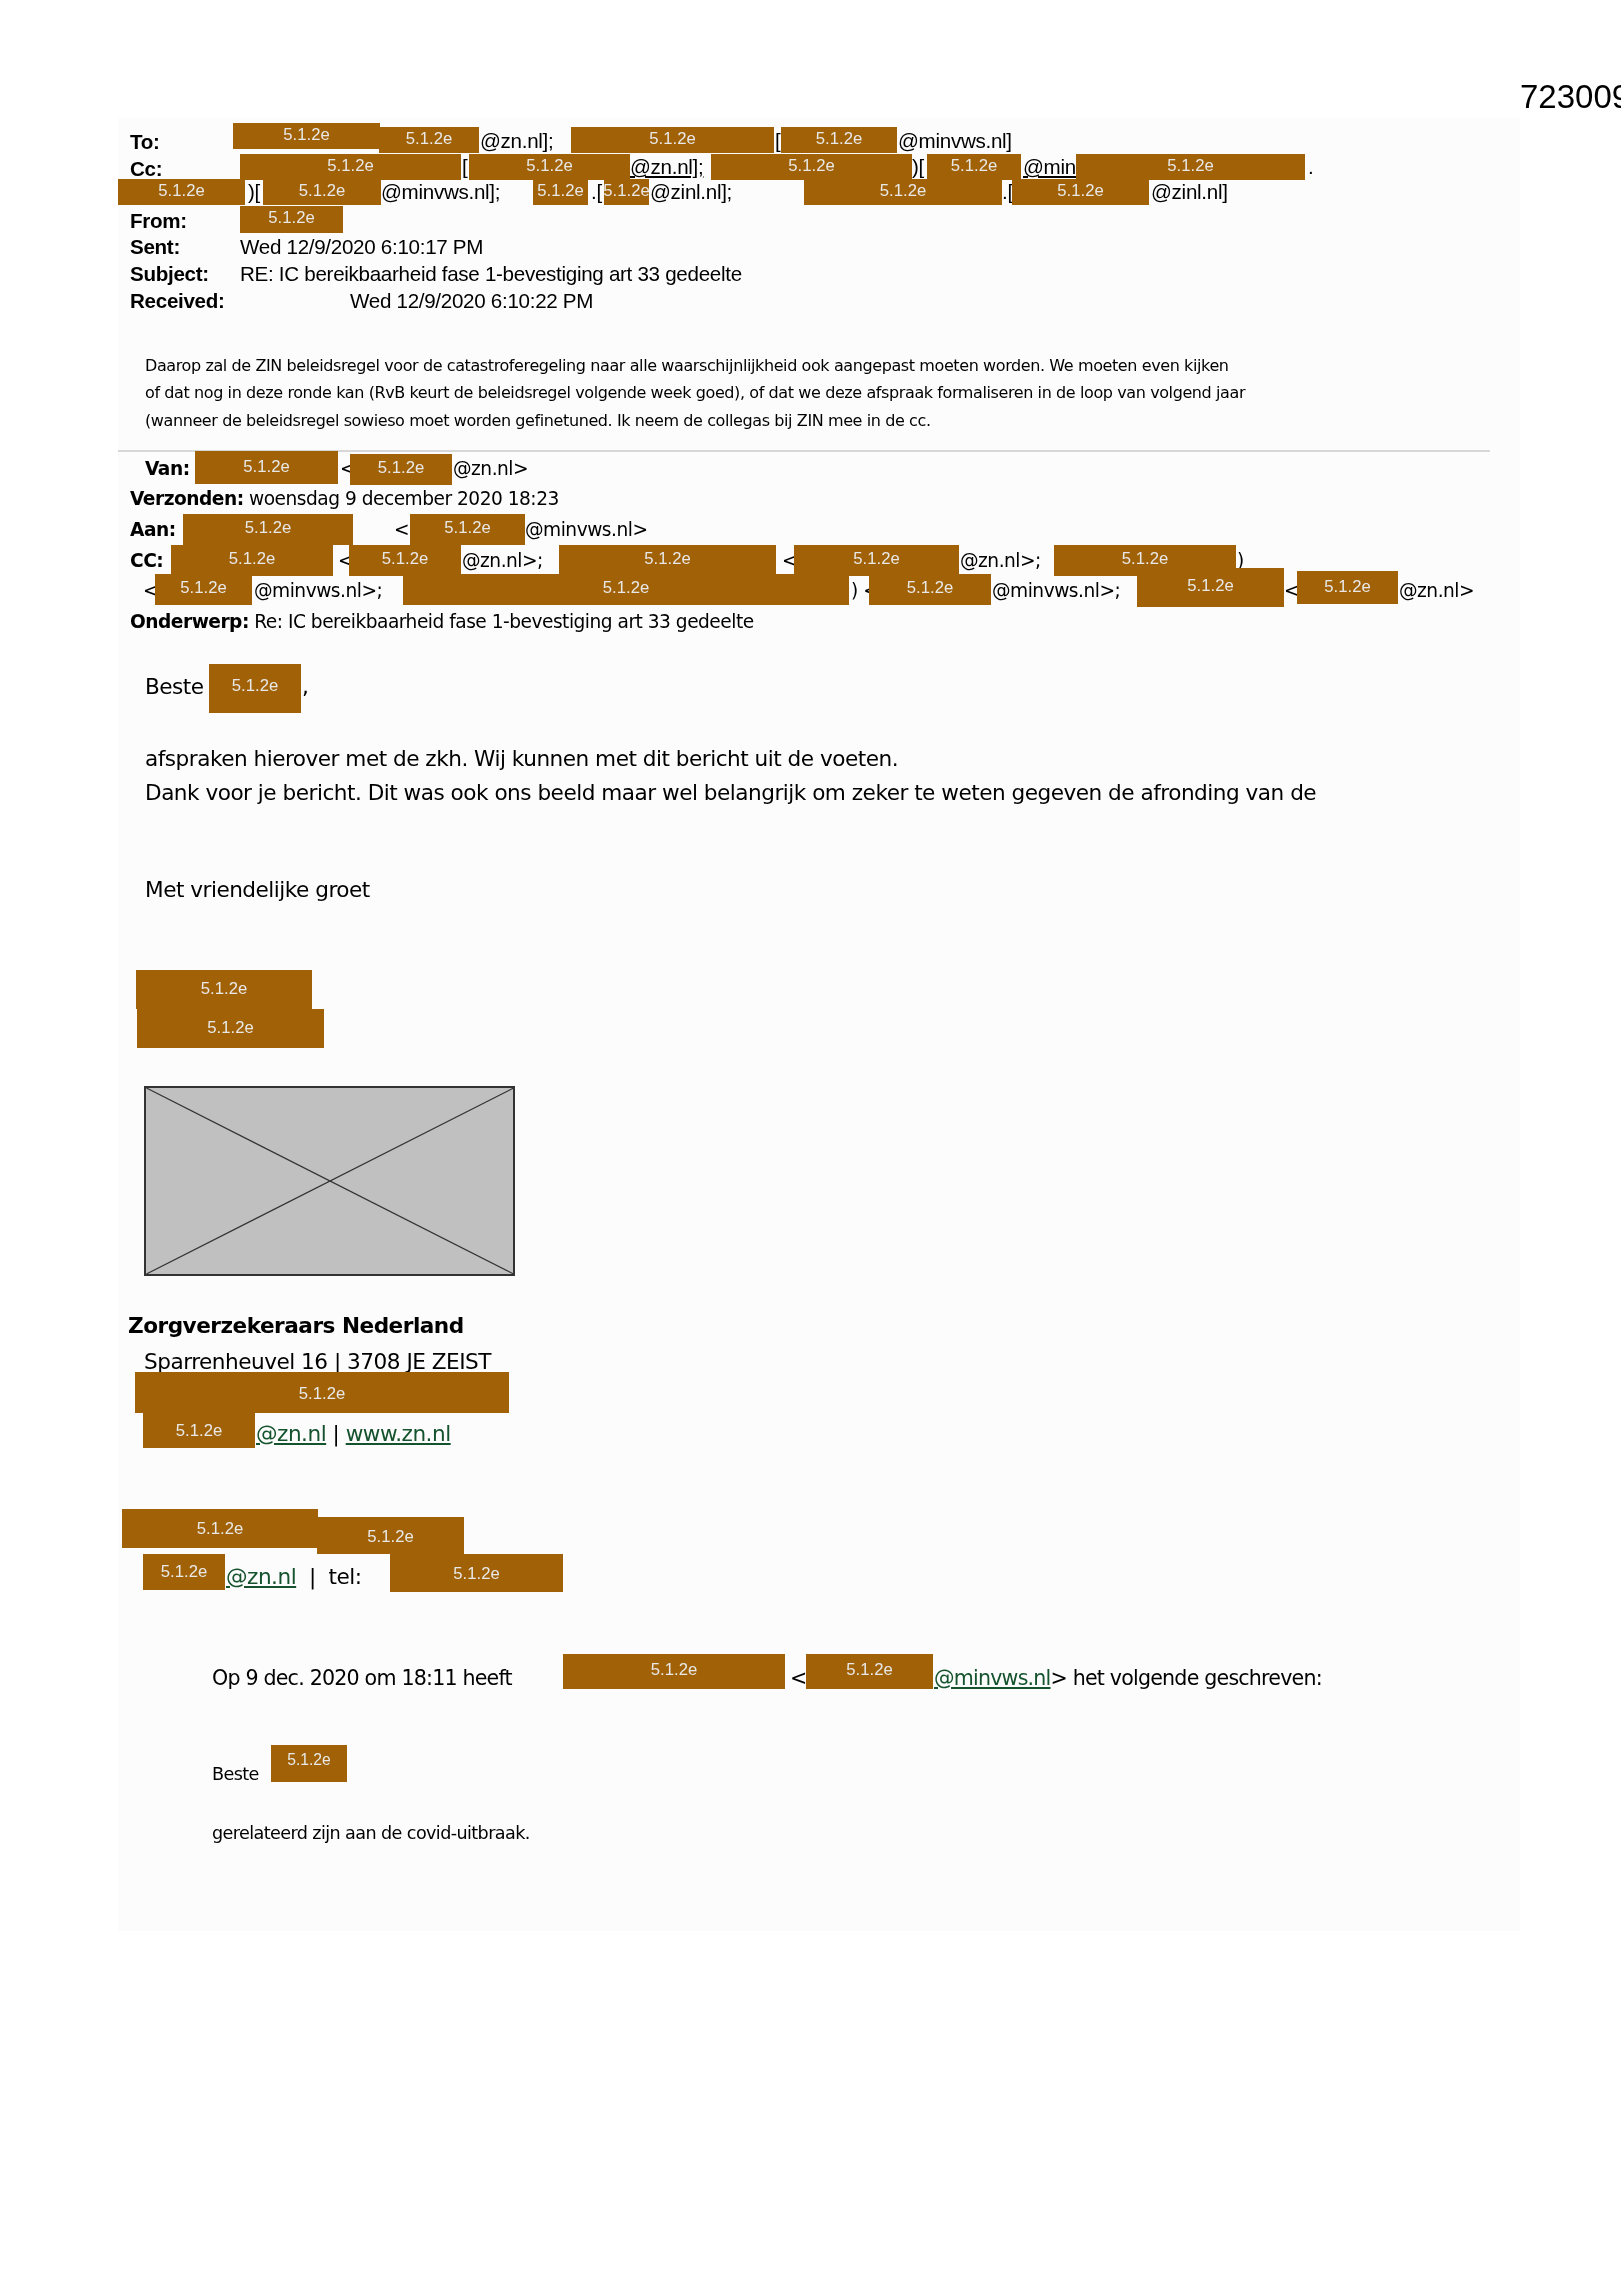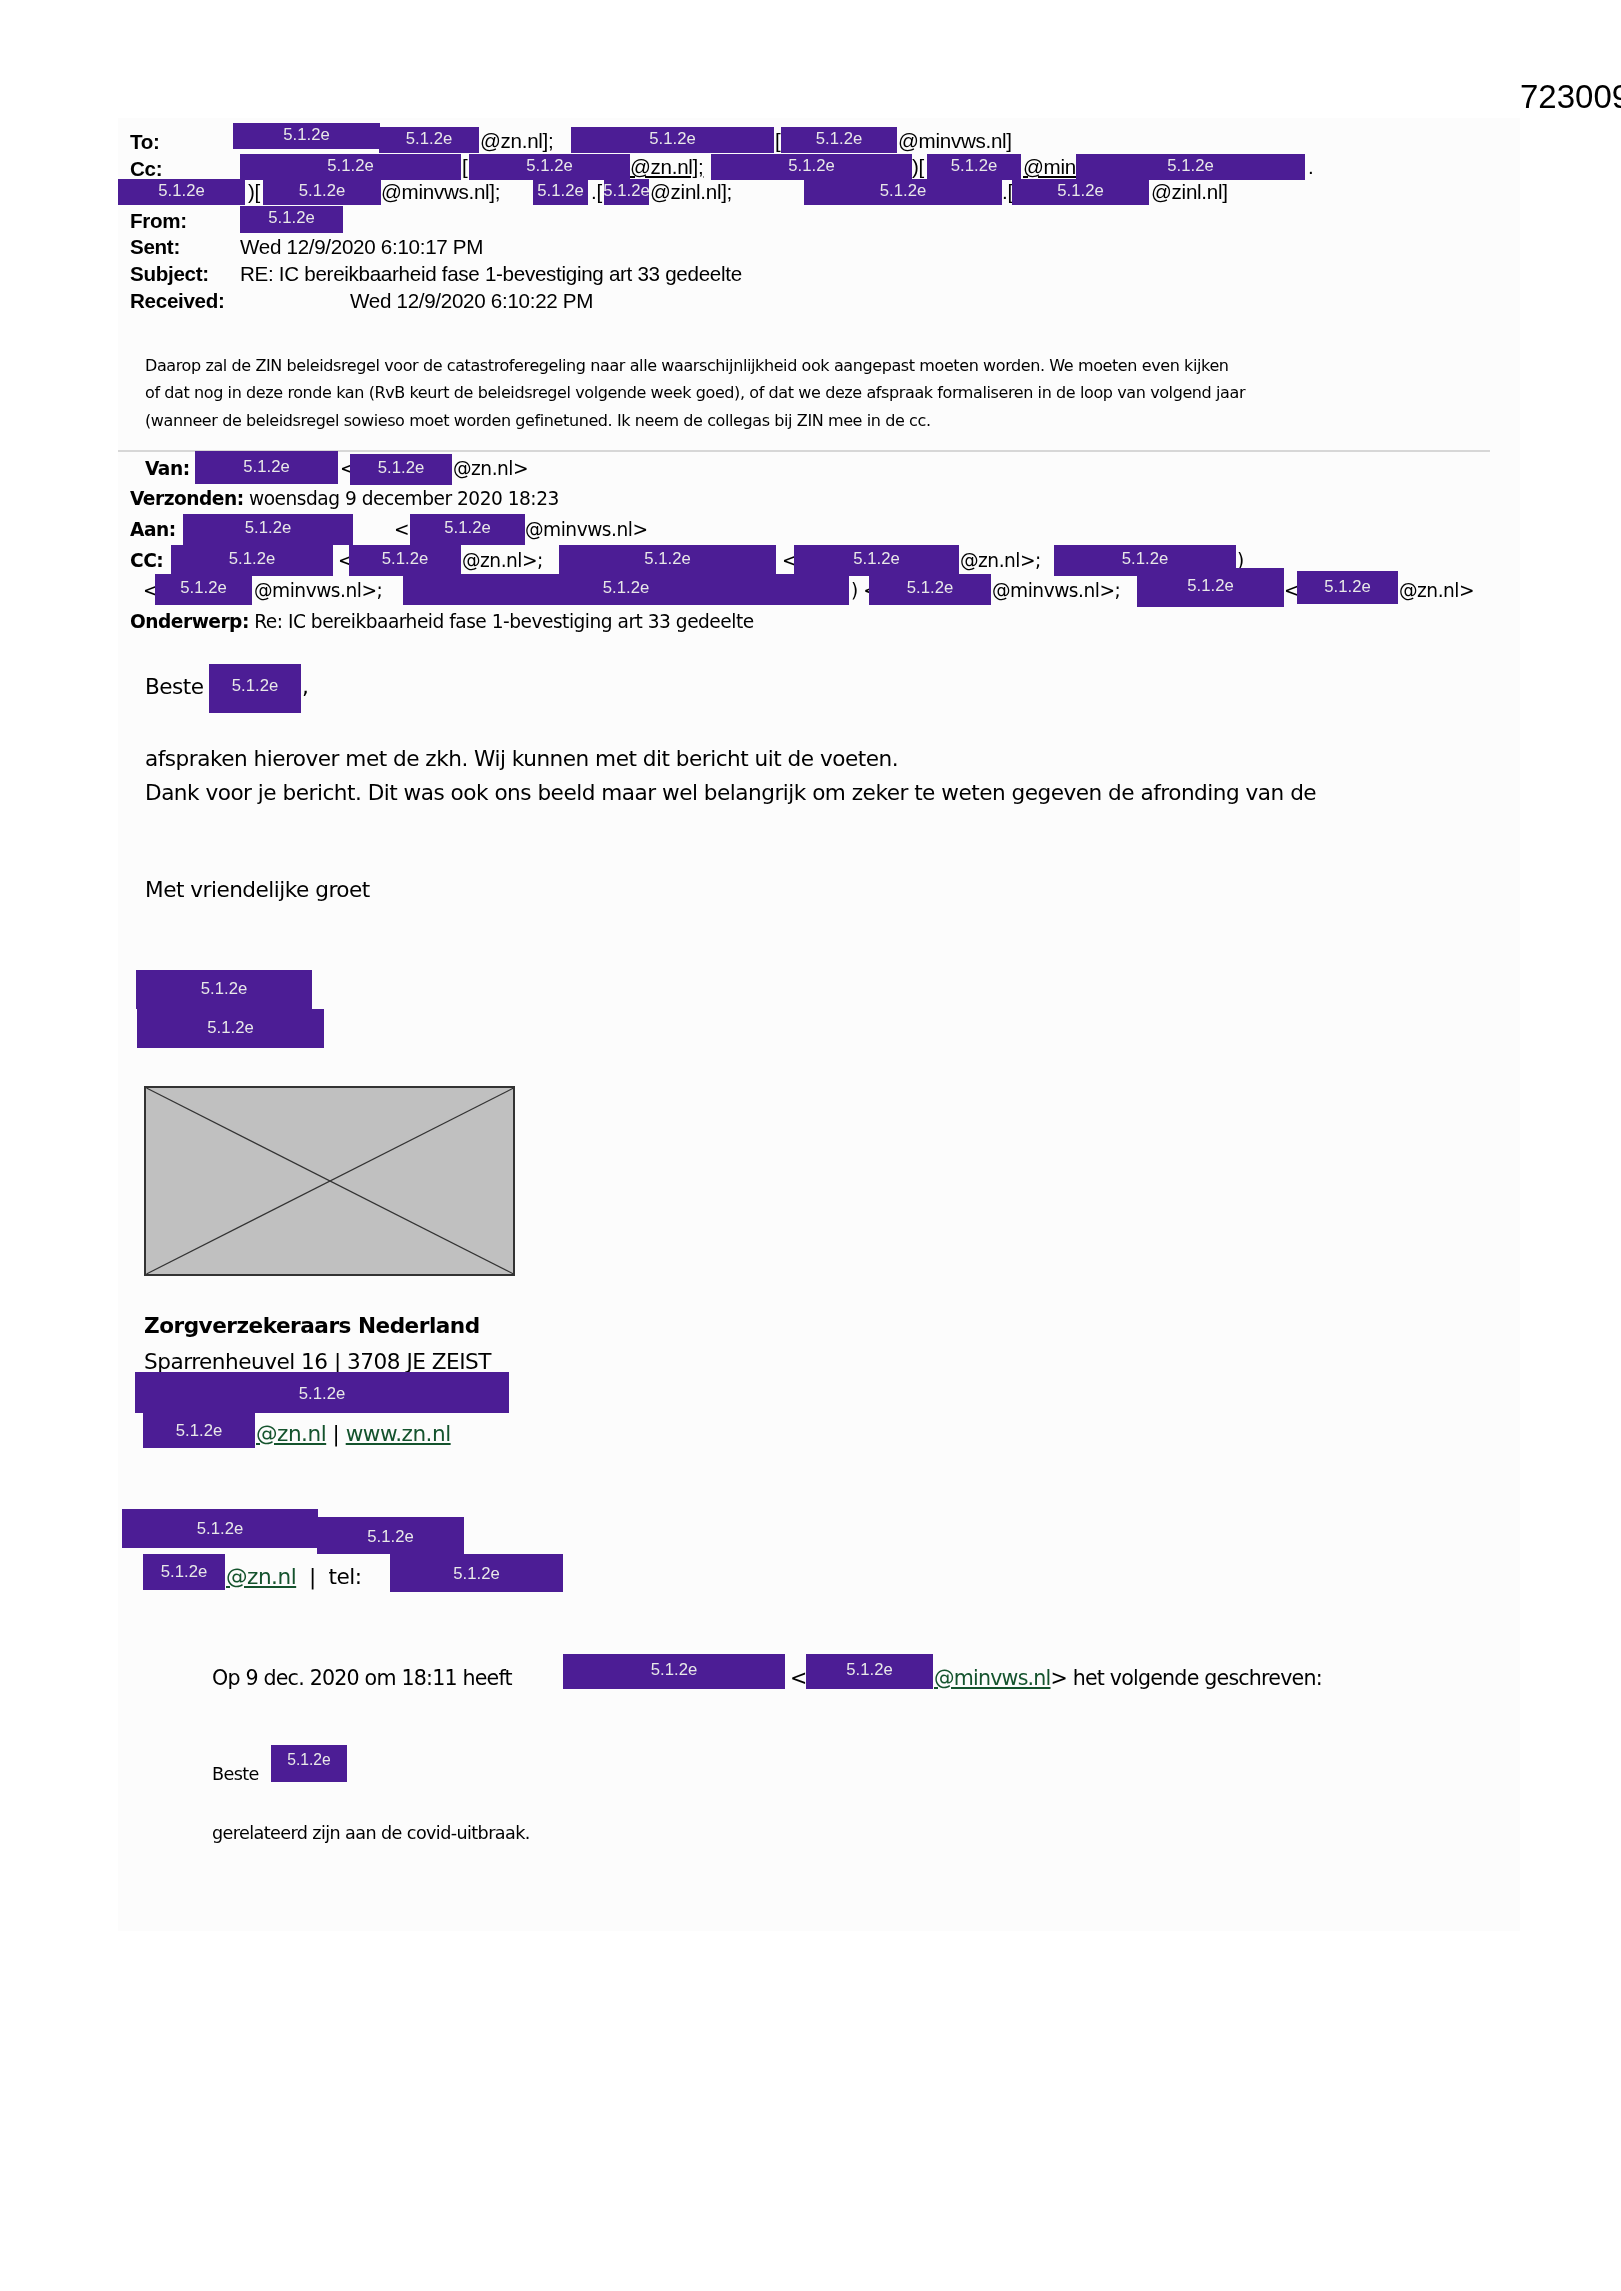--- a/index.html
+++ b/index.html
@@ -3,21 +3,21 @@
 <meta charset="utf-8">
 <style>
   html, body { margin: 0; padding: 0; background: #ffffff; }
   body { width: 1621px; height: 2292px; position: relative; overflow: hidden; color: #000; }
   .page { position: absolute; left: 0; top: 0; width: 1621px; height: 2292px; background: #fff; }
   .shade { position: absolute; left: 118px; top: 118px; width: 1402px; height: 1813px; background: #fcfcfc; }
   .abs { position: absolute; white-space: nowrap; }
   .arial { font-family: "Liberation Sans", sans-serif; }
   .docnum { font-size: 33px; left: 1520px; top: 78px; }
   .hdr { font-size: 20.6px; letter-spacing: -0.3px; }
-  .red { position: absolute; background: #4c1d95; color: #e8e8e8; font-family: "Liberation Sans", sans-serif; font-size: 16.7px; display: flex; align-items: flex-start; justify-content: center; padding-top: 2px; box-sizing: border-box; }
+  .red { position: absolute; background: #a16207; color: #e8e8e8; font-family: "Liberation Sans", sans-serif; font-size: 16.7px; display: flex; align-items: flex-start; justify-content: center; padding-top: 2px; box-sizing: border-box; }
   .red.sm { font-size: 15.7px; }
   .txt { position: absolute; white-space: nowrap; }
   .body1 { font-family: "DejaVu Sans", sans-serif; font-size: 16px; line-height: 27.4px; left: 145px; top: 352px; width: 1353px; letter-spacing: -0.4px; }
   .sep { position: absolute; left: 118px; top: 450px; width: 1372px; height: 2px; background: #d7d7d7; }
   .h2 { font-family: "DejaVu Sans", sans-serif; font-size: 18.6px; letter-spacing: -0.5px; }
   .p2 { font-family: "DejaVu Sans", sans-serif; font-size: 21.6px; letter-spacing: -0.5px; }
   .link { color: #14532d; text-decoration: underline; }
   .placeholder { position: absolute; left: 144px; top: 1086px; width: 371px; height: 190px; background: #c0c0c0; border: 2px solid #333; box-sizing: border-box; }
   .placeholder svg { position: absolute; left: 0; top: 0; }
   .q { font-family: "DejaVu Sans", sans-serif; font-size: 20.6px; letter-spacing: -0.8px; }
@@ -156,21 +156,21 @@
   <div class="red" style="left:136px;top:970px;width:176px;height:39px;padding-top:8.8px;">5.1.2e</div>
   <div class="red" style="left:137px;top:1009px;width:187px;height:39px;padding-top:8.8px;">5.1.2e</div>
 
   <div class="placeholder">
     <svg width="368" height="186" viewBox="0 0 375 190">
       <line x1="0" y1="0" x2="375" y2="190" stroke="#333" stroke-width="1.2"></line>
       <line x1="375" y1="0" x2="0" y2="190" stroke="#333" stroke-width="1.2"></line>
     </svg>
   </div>
 
-  <div class="txt p2" style="left:144px;top:1313px;font-weight:bold;">Zorgverzekeraars Nederland</div>
+  <div class="txt p2" style="left:128px;top:1313px;font-weight:bold;">Zorgverzekeraars Nederland</div>
   <div class="txt p2" style="left:144px;top:1349px;">Sparrenheuvel 16 | 3708 JE ZEIST</div>
   <div class="red" style="left:135px;top:1372px;width:374px;height:41px;padding-top:11.8px;">5.1.2e</div>
   <div class="red" style="left:143px;top:1413px;width:112px;height:35px;padding-top:7.8px;">5.1.2e</div>
   <div class="txt p2" style="left:256px;top:1421px;">
     <span class="link">@zn.nl</span>
     <span>|</span>
     <span class="link">www.zn.nl</span>
   </div>
 
   <div class="red" style="left:122px;top:1509px;width:196px;height:39px;padding-top:9.8px;">5.1.2e</div>

